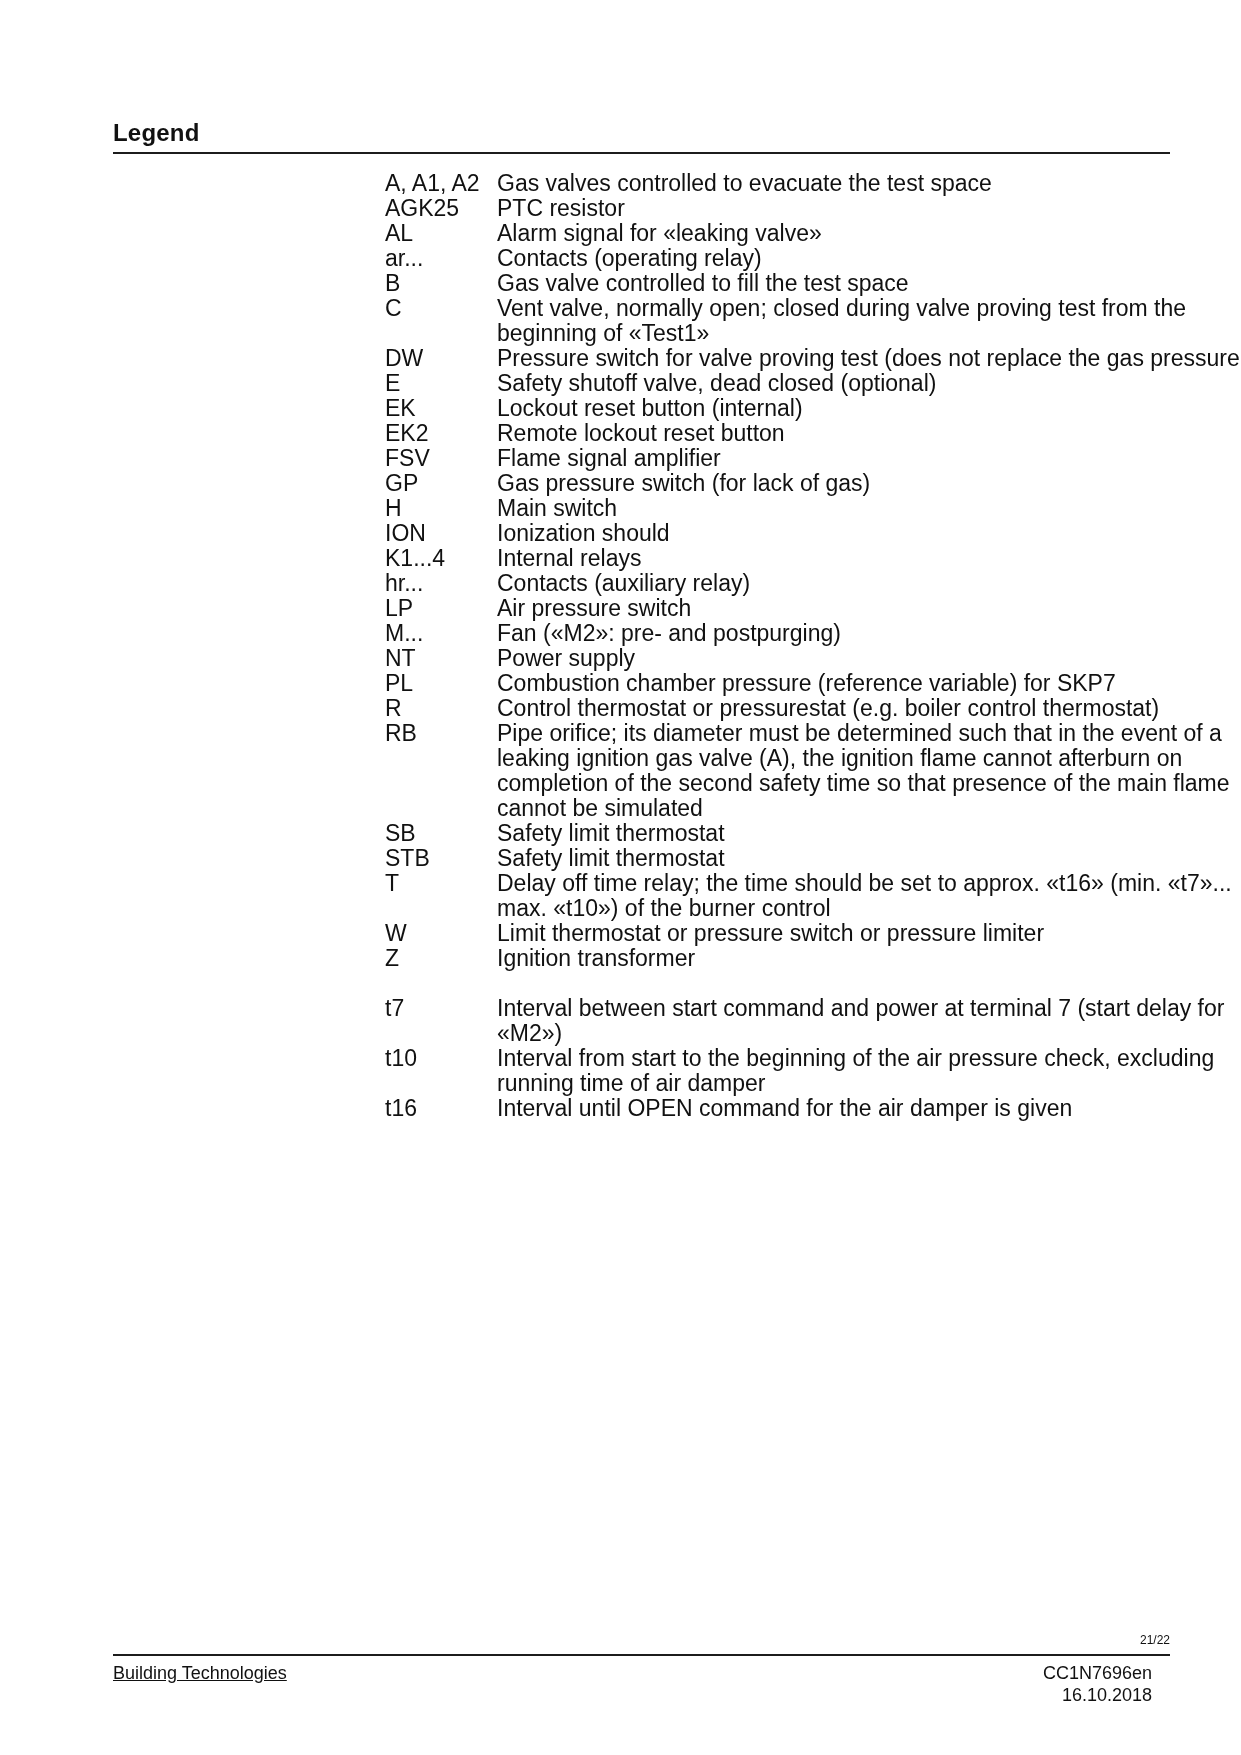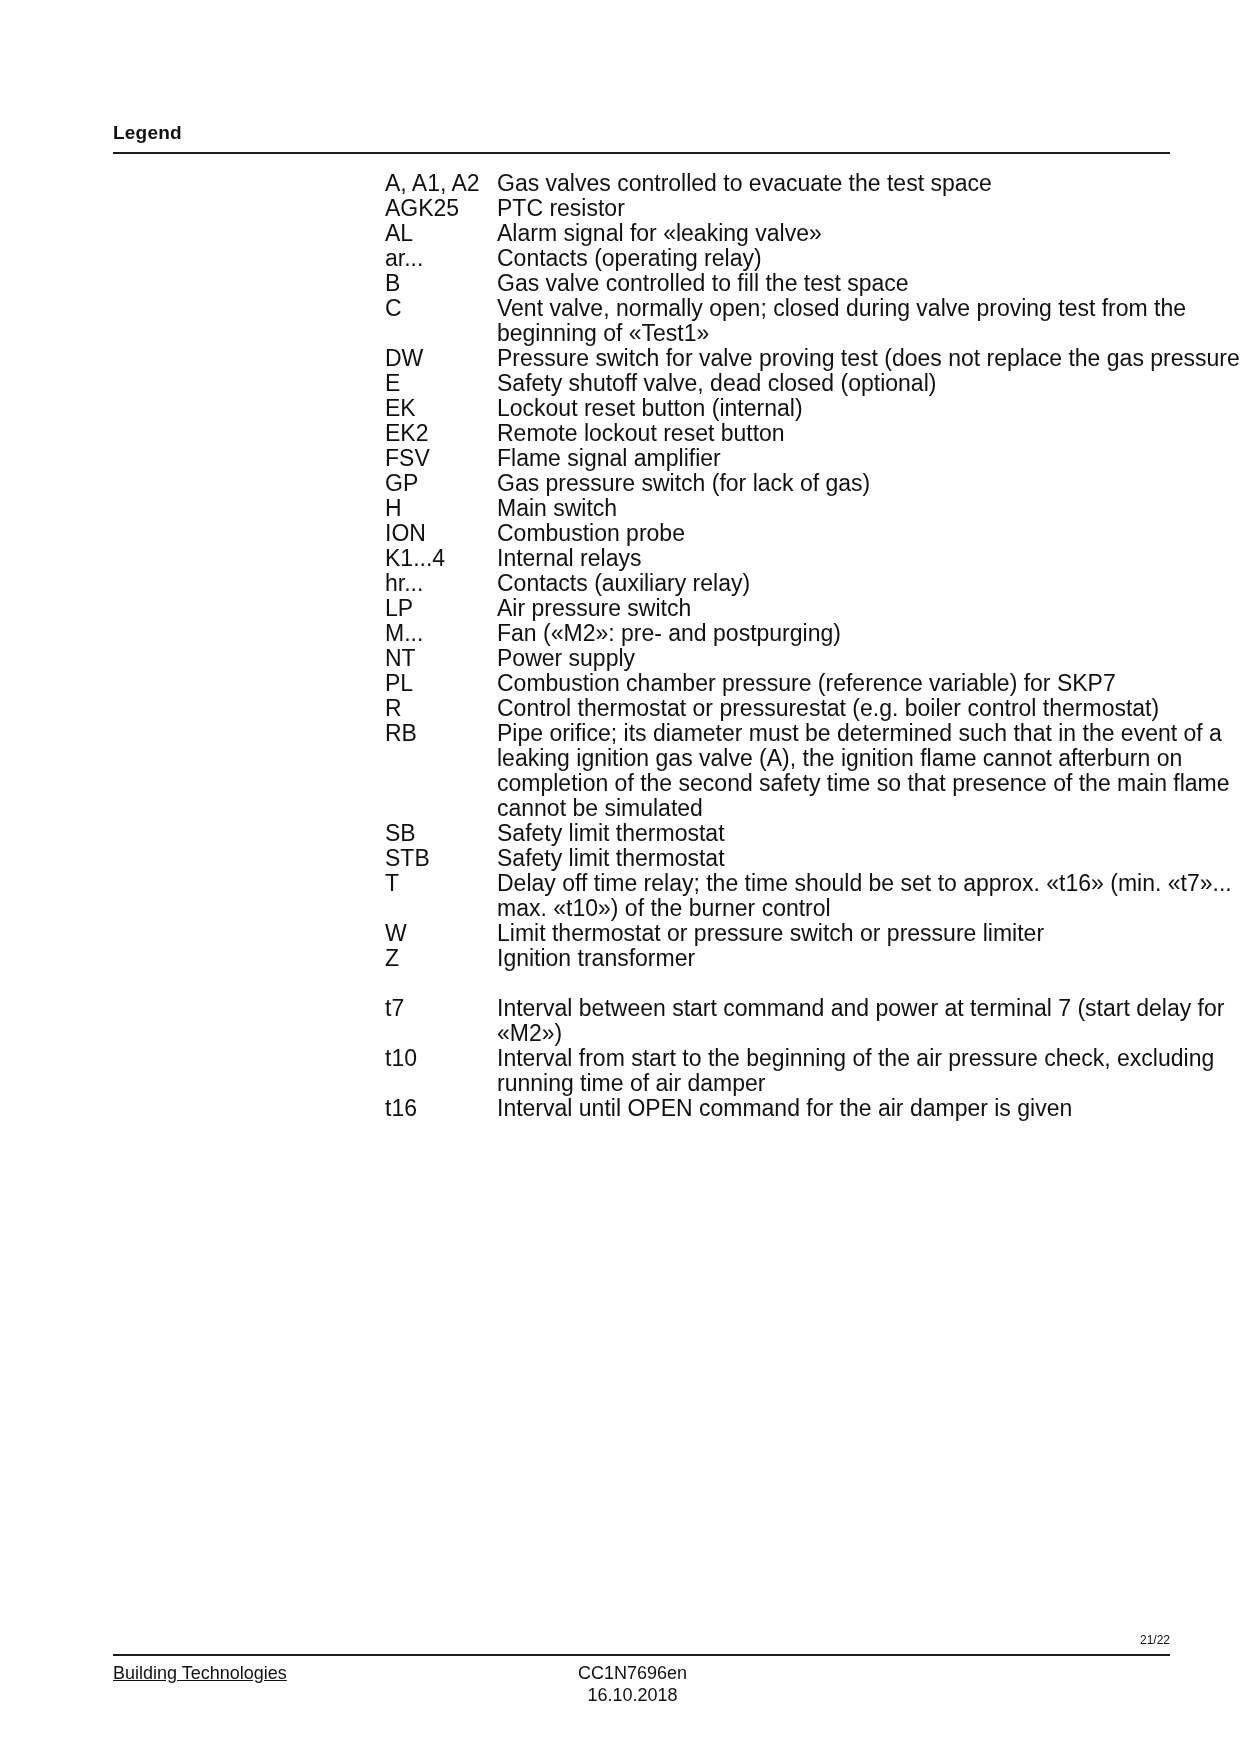--- a/index.html
+++ b/index.html
@@ -12,21 +12,21 @@
     height: 1755px;
     position: relative;
     font-family: "Liberation Sans", "DejaVu Sans", sans-serif;
     color: #111111;
     overflow: hidden;
   }
   .page-title {
     position: absolute;
     left: 113px;
     top: 122px;
-    font-size: 19px;
+    font-size: 24px;
     font-weight: bold;
     line-height: 22px;
     letter-spacing: 0.2px;
   }
   .rule {
     position: absolute;
     left: 113px;
     width: 1057px;
     height: 2px;
     background: #1c1c1c;
@@ -73,21 +73,21 @@
     top: 1662px;
     font-size: 18px;
     line-height: 22px;
     text-decoration: underline;
   }
   .footer-right {
     position: absolute;
     left: 113px;
     top: 1662px;
     width: 1039px; 
-    text-align: center;
+    text-align: right;
     font-size: 18px;
     line-height: 22px;
   }
 </style>
 </head>
 <body>
 
 <div class="page-title">Legend</div>
 <div class="rule rule-top"></div>
 
@@ -168,21 +168,21 @@
       </div>
       <div class="legend-entry">
         <div class="legend-term">H</div>
         <div class="legend-desc">
           <div class="legend-line">Main switch</div>
         </div>
       </div>
       <div class="legend-entry">
         <div class="legend-term">ION</div>
         <div class="legend-desc">
-          <div class="legend-line">Combustion probe</div>
+          <div class="legend-line">Ionization should</div>
         </div>
       </div>
       <div class="legend-entry">
         <div class="legend-term">K1...4</div>
         <div class="legend-desc">
           <div class="legend-line">Internal relays</div>
         </div>
       </div>
       <div class="legend-entry">
         <div class="legend-term">hr...</div>

